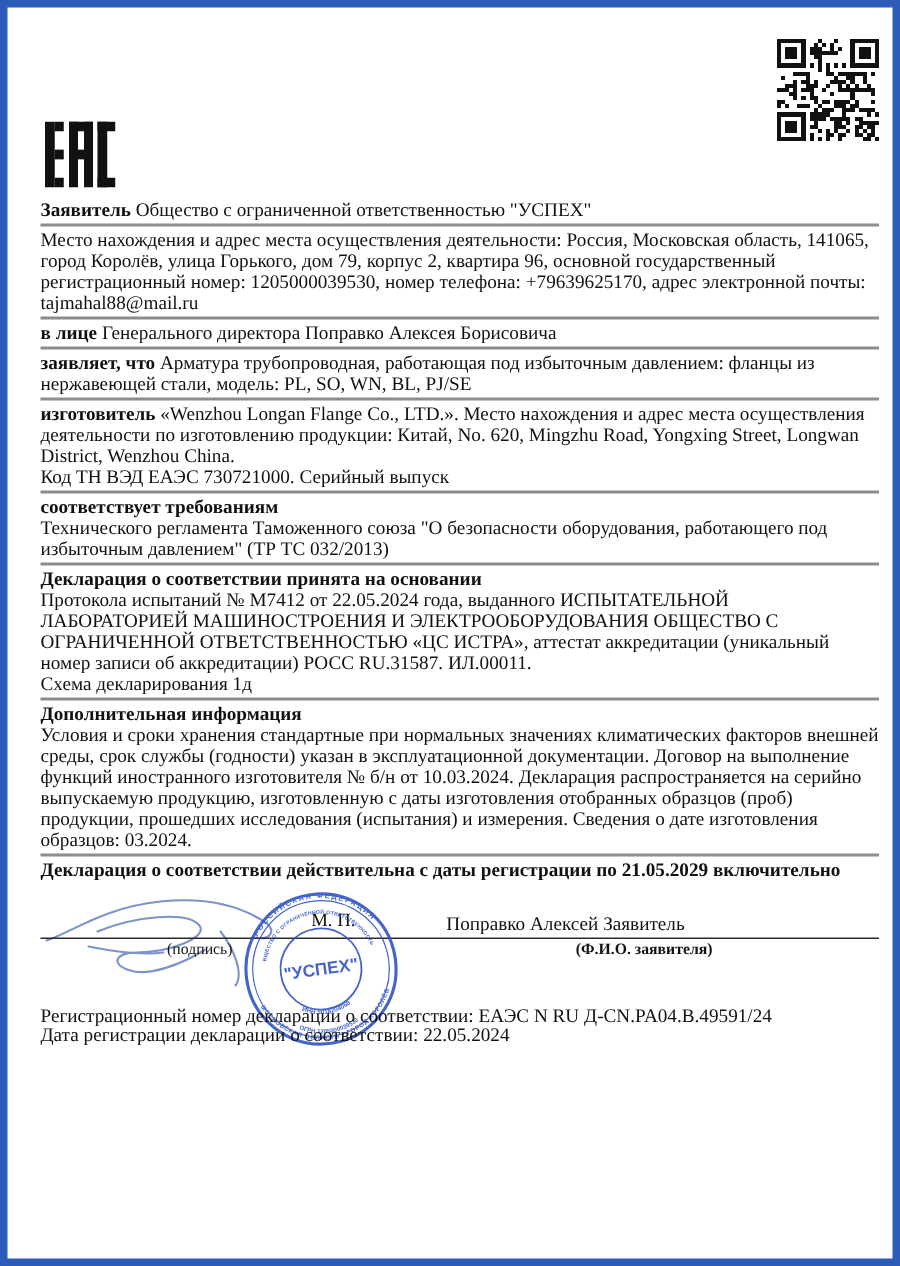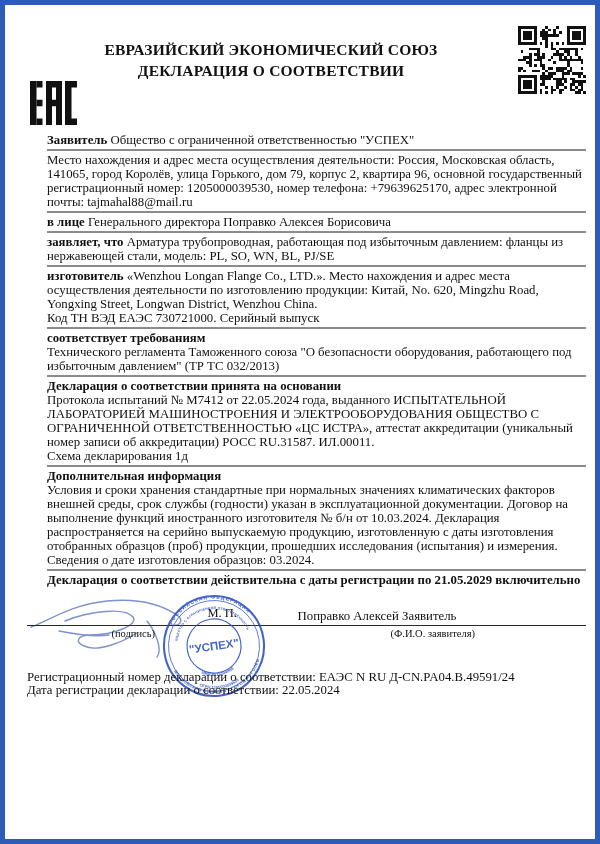--- a/index.html
+++ b/index.html
@@ -11,28 +11,28 @@
   .title-block{
     position:absolute;left:20px;top:34px;width:492px;text-align:center;
     font-weight:bold;font-size:15.5px;line-height:21px;letter-spacing:.2px;
   }
   .qr{position:absolute;left:513px;top:21px;width:68px;height:68px;}
   .eac{position:absolute;left:25px;top:76px;width:47px;height:44px;}
   .content{
     position:absolute;left:22px;top:126px;width:559px;
     font-size:12.8px;line-height:14px;
   }
-  .sec{padding:2px 0 2px 0;border-bottom:2px solid #8c8c8c;margin-left:20px;}
+  .sec{padding:2px 0 2px 0;border-bottom:2px solid #8c8c8c;}
   .sec.noline{border-bottom:none;}
   .lbl{font-weight:bold;}
   .blk{display:block;}
   .sig-line{position:absolute;left:22px;width:559px;top:620px;border-top:1px solid #2a2a2a;}
   .cap{position:absolute;font-size:10.5px;text-align:right;color:#111;}
   .cap-sign{left:46px;top:623px;width:104px;}
-  .cap-fio{left:286px;top:623px;width:184px;}
+  .cap-fio{left:286px;top:623px;width:184px;font-weight:bold;}
   .mp{position:absolute;left:184px;top:601px;width:48px;text-align:right;font-size:12.5px;}
   .fio-name{position:absolute;left:270px;top:604px;width:204px;text-align:center;font-size:12.8px;}
   .signature-svg{position:absolute;left:24px;top:586px;width:170px;height:82px;}
   .stamp-wrap{position:absolute;left:156px;top:588px;width:106px;height:106px;transform:rotate(-8deg);opacity:.88;}
   .stamp-wrap svg{width:106px;height:106px;}
   .stamp-ring-text{font-family:"Liberation Sans",sans-serif;font-weight:bold;}
   .footer-line{position:absolute;left:22px;width:559px;font-weight:normal;font-size:12.8px;}
   .footer-reg{top:665px;}
   .footer-date{top:678px;}
 </style>
@@ -50,24 +50,20 @@
       <rect x="16" y="0" width="6" height="44"></rect>
       <rect x="26" y="0" width="6" height="44"></rect>
       <rect x="16" y="0" width="16" height="6.5"></rect>
       <rect x="16" y="18.75" width="16" height="6.5"></rect>
       <rect x="35" y="0" width="6.5" height="44"></rect>
       <rect x="35" y="0" width="12" height="6.5"></rect>
       <rect x="35" y="37.5" width="12" height="6.5"></rect>
     </g>
   </svg>
 
-  <div class="title-block">
-    <div>ЕВРАЗИЙСКИЙ ЭКОНОМИЧЕСКИЙ СОЮЗ</div>
-    <div>ДЕКЛАРАЦИЯ О СООТВЕТСТВИИ</div>
-  </div>
 
   <svg class="qr" viewBox="0 0 25 25" shape-rendering="crispEdges" id="qr-svg" aria-hidden="true">
       <rect x="10" y="0" width="1" height="1" fill="#111"></rect>
       <rect x="14" y="0" width="1" height="1" fill="#111"></rect>
       <rect x="9" y="1" width="1" height="1" fill="#111"></rect>
       <rect x="11" y="1" width="1" height="1" fill="#111"></rect>
       <rect x="13" y="1" width="1" height="1" fill="#111"></rect>
       <rect x="8" y="2" width="1" height="1" fill="#111"></rect>
       <rect x="9" y="2" width="1" height="1" fill="#111"></rect>
       <rect x="10" y="2" width="1" height="1" fill="#111"></rect>

